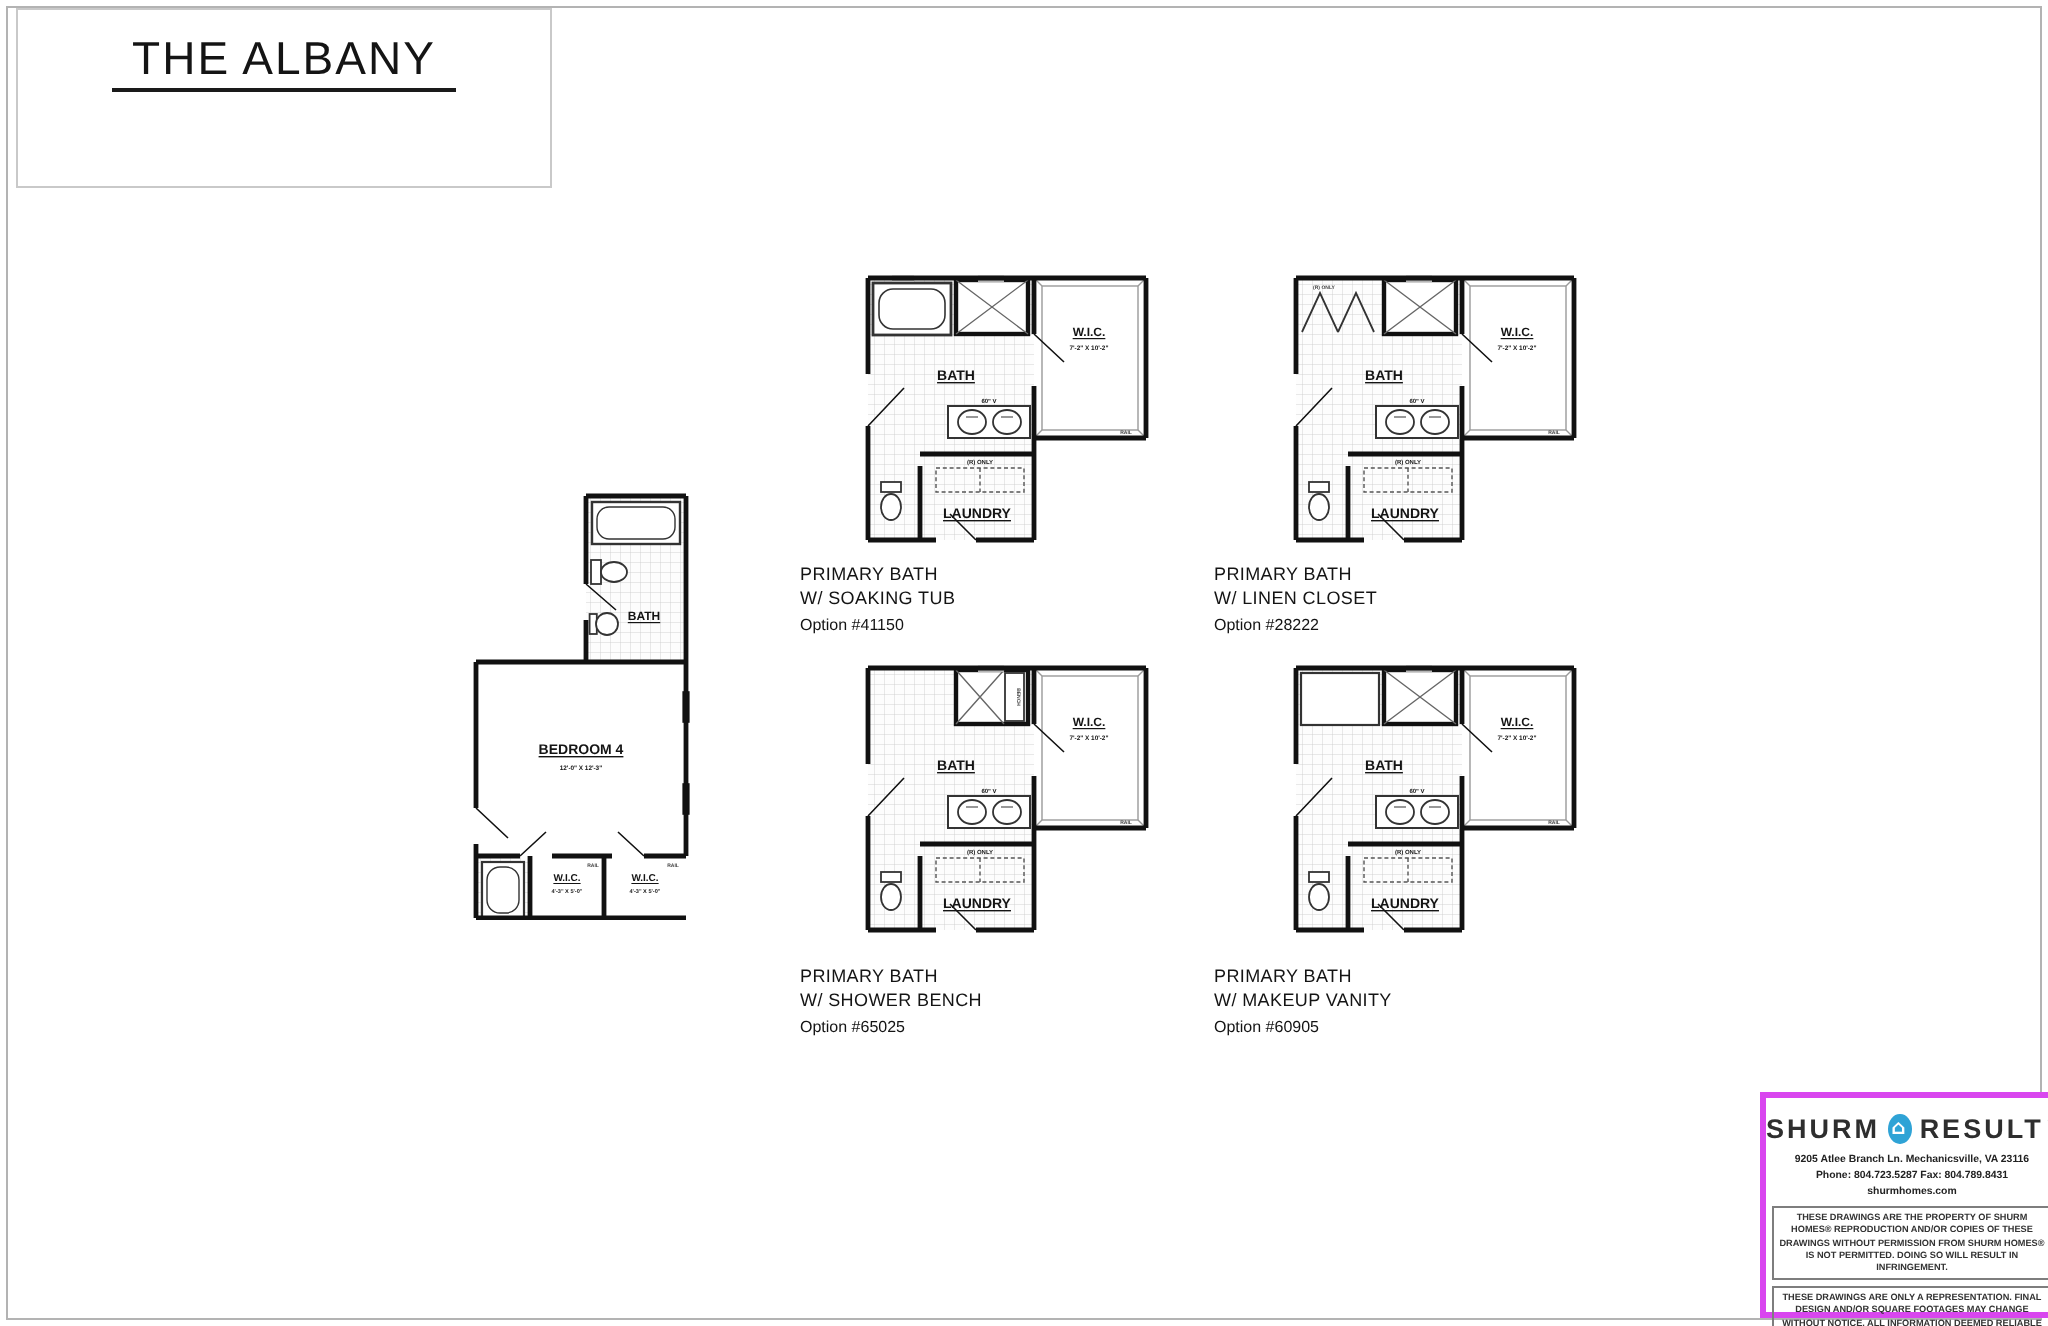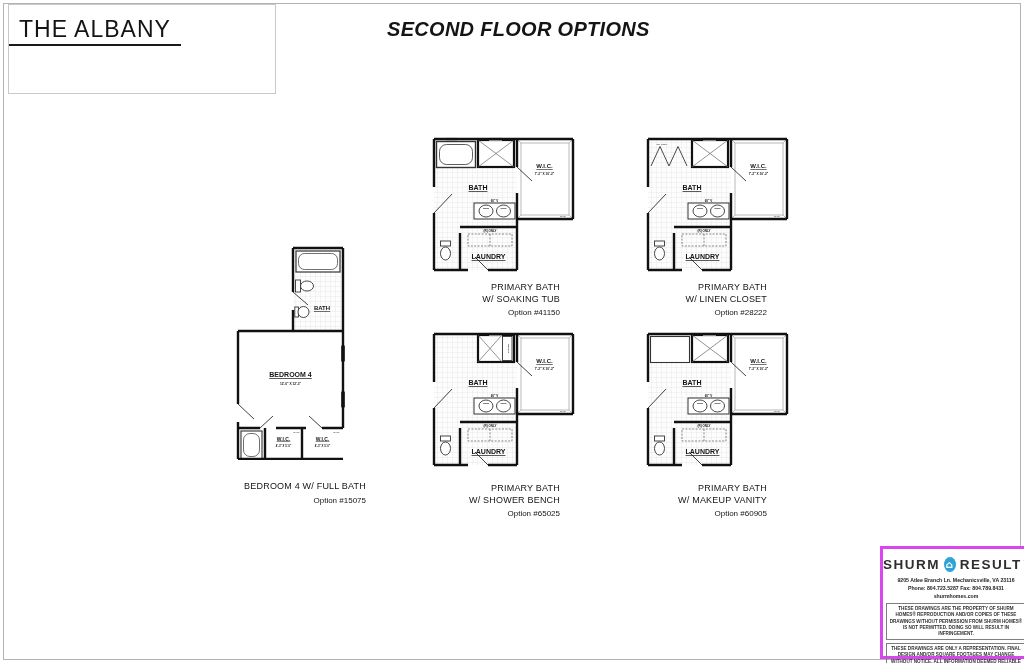--- a/index.html
+++ b/index.html
@@ -2,31 +2,31 @@
 <html><head>
 <meta charset="utf-8">
 <style>
   html,body{margin:0;padding:0;background:#fff;}
   body{font-family:"Liberation Sans",sans-serif;color:#141414;}
   .sheet{position:relative;width:1024px;height:663px;background:#fff;overflow:hidden;}
   .sheet-border{position:absolute;inset:3px;border:1px solid #b3b3b3;pointer-events:none;}
 
   
   .title-block{position:absolute;left:8px;top:4px;width:268px;height:90px;border:1px solid #c9c9c9;
-    background:#fff;text-align:left;box-sizing:border-box;padding-top:11px;}
+    background:#fff;text-align:center;box-sizing:border-box;padding-top:11px;}
   .tb-title{font-size:23px;letter-spacing:1px;display:inline-block;border-bottom:2px solid #1a1a1a;
     padding:0 10px 1px;font-weight:400;}
   .tb-sub{margin-top:7px;font-size:11px;letter-spacing:.6px;text-decoration:underline;}
   .tb-date{margin-top:5px;font-size:11px;font-style:italic;}
 
   .heading{position:absolute;left:387px;top:18px;font-size:20px;font-style:italic;font-weight:700;
     letter-spacing:.3px;}
 
   .plan{position:absolute;}
-  .caption{position:absolute;width:160px;text-align:right;}
+  .caption{position:absolute;width:160px;text-align:left;}
   .cap-line{font-size:9px;line-height:11.5px;letter-spacing:.2px;}
   .cap-option{font-size:8px;margin-top:3px;}
 
   svg text{font-family:"Liberation Sans",sans-serif;fill:#141414;}
   .room-label{font-size:7px;font-weight:700;text-decoration:underline;}
   .room-label-sm{font-size:6px;font-weight:700;text-decoration:underline;}
   .wic-label{font-size:5px;font-weight:700;text-decoration:underline;}
   .dims{font-size:3.2px;font-weight:700;}
   .dims-sm{font-size:2.8px;font-weight:700;}
   .tiny{font-size:3px;font-weight:700;}
@@ -56,21 +56,20 @@
   </defs>
 </svg>
 
 <div class="sheet">
   <div class="sheet-border"></div>
 
   <div class="title-block">
     <div><span class="tb-title">THE ALBANY</span></div>
   </div>
 
-  <div class="heading">SECOND FLOOR OPTIONS</div>
 
   <svg class="plan" style="left:230px;top:246px" width="115" height="214" viewBox="0 0 115 214">
     <path d="M63,2 H113 V85 H63 Z" fill="url(#tile)"></path>
     <rect x="8" y="182" width="27" height="31" fill="url(#tile)"></rect>
     <g fill="#fff" stroke="#333">
       <rect x="66" y="5" width="44" height="21" stroke-width="1.2"></rect>
       <rect x="68.5" y="7.5" width="39" height="16" rx="6" stroke-width="0.7"></rect>
     </g>
     <g fill="#fff" stroke="#333" stroke-width="0.9">
       <rect x="65.5" y="34" width="5" height="12"></rect>
@@ -93,24 +92,20 @@
     <text class="room-label-sm" x="92" y="64" text-anchor="middle">BATH</text>
     <text class="room-label" x="60.5" y="131" text-anchor="middle">BEDROOM 4</text>
     <text class="dims" x="60.5" y="139" text-anchor="middle">12'-0" X 12'-3"</text>
     <text class="wic-label" x="53.5" y="194.5" text-anchor="middle">W.I.C.</text>
     <text class="dims-sm" x="53.5" y="200.5" text-anchor="middle">4'-3" X 5'-0"</text>
     <text class="wic-label" x="92.5" y="194.5" text-anchor="middle">W.I.C.</text>
     <text class="dims-sm" x="92.5" y="200.5" text-anchor="middle">4'-3" X 5'-0"</text>
     <text class="micro" x="66.5" y="187.3" text-anchor="middle">RAIL</text>
     <text class="micro" x="106.5" y="187.3" text-anchor="middle">RAIL</text>
   </svg>
-  <div class="caption" style="left:206px;top:481px">
-    <div class="cap-line">BEDROOM 4 W/ FULL BATH</div>
-    <div class="cap-option">Option #15075</div>
-  </div>
 
   <svg class="plan" style="left:432px;top:137px" width="143" height="135" viewBox="0 0 143 135">
     <path d="M2,2 H85 V90 H28 V133 H2 Z" fill="url(#tile)"></path>
     <rect x="28" y="90" width="57" height="43" fill="url(#tile)"></rect>
     <g stroke="#9a9a9a" stroke-width="0.7" fill="none">
       <rect x="89" y="6" width="48" height="72"></rect>
       <path d="M85,2 L89,6 M141,2 L137,6 M141,82 L137,78 M85,82 L89,78"></path>
     </g>
     <g>
       <rect x="46" y="3" width="36" height="27" fill="#fff" stroke="#111" stroke-width="2.2"></rect>

